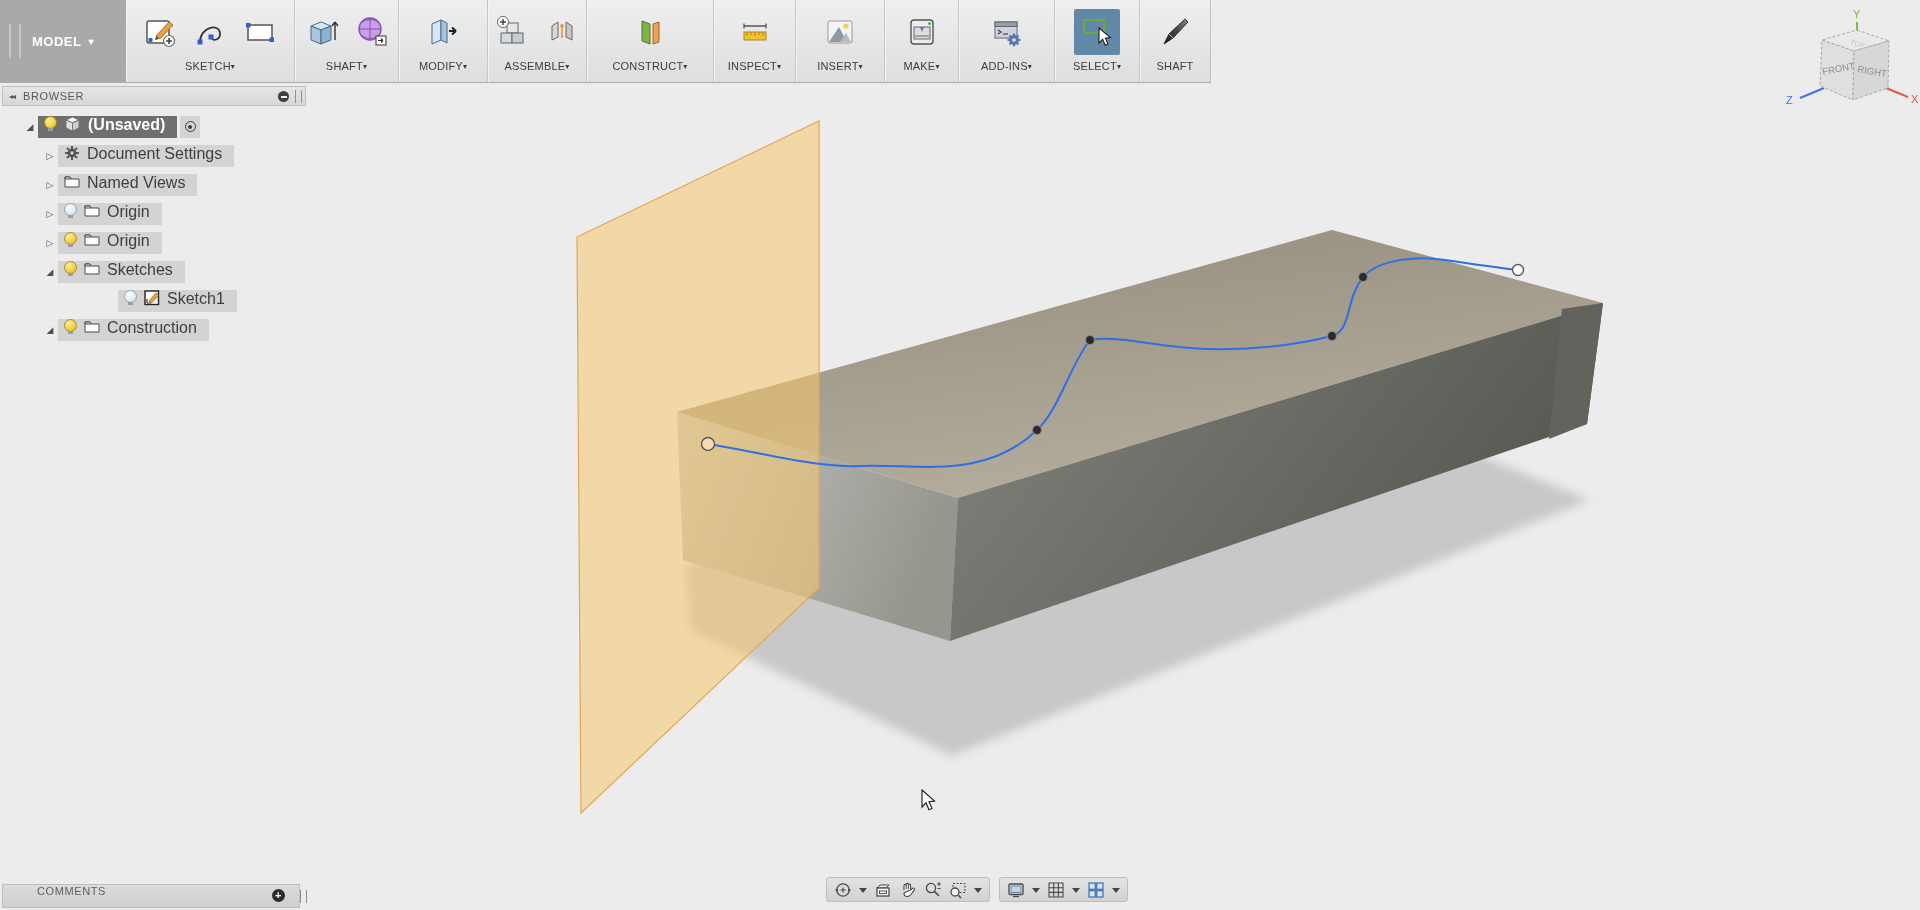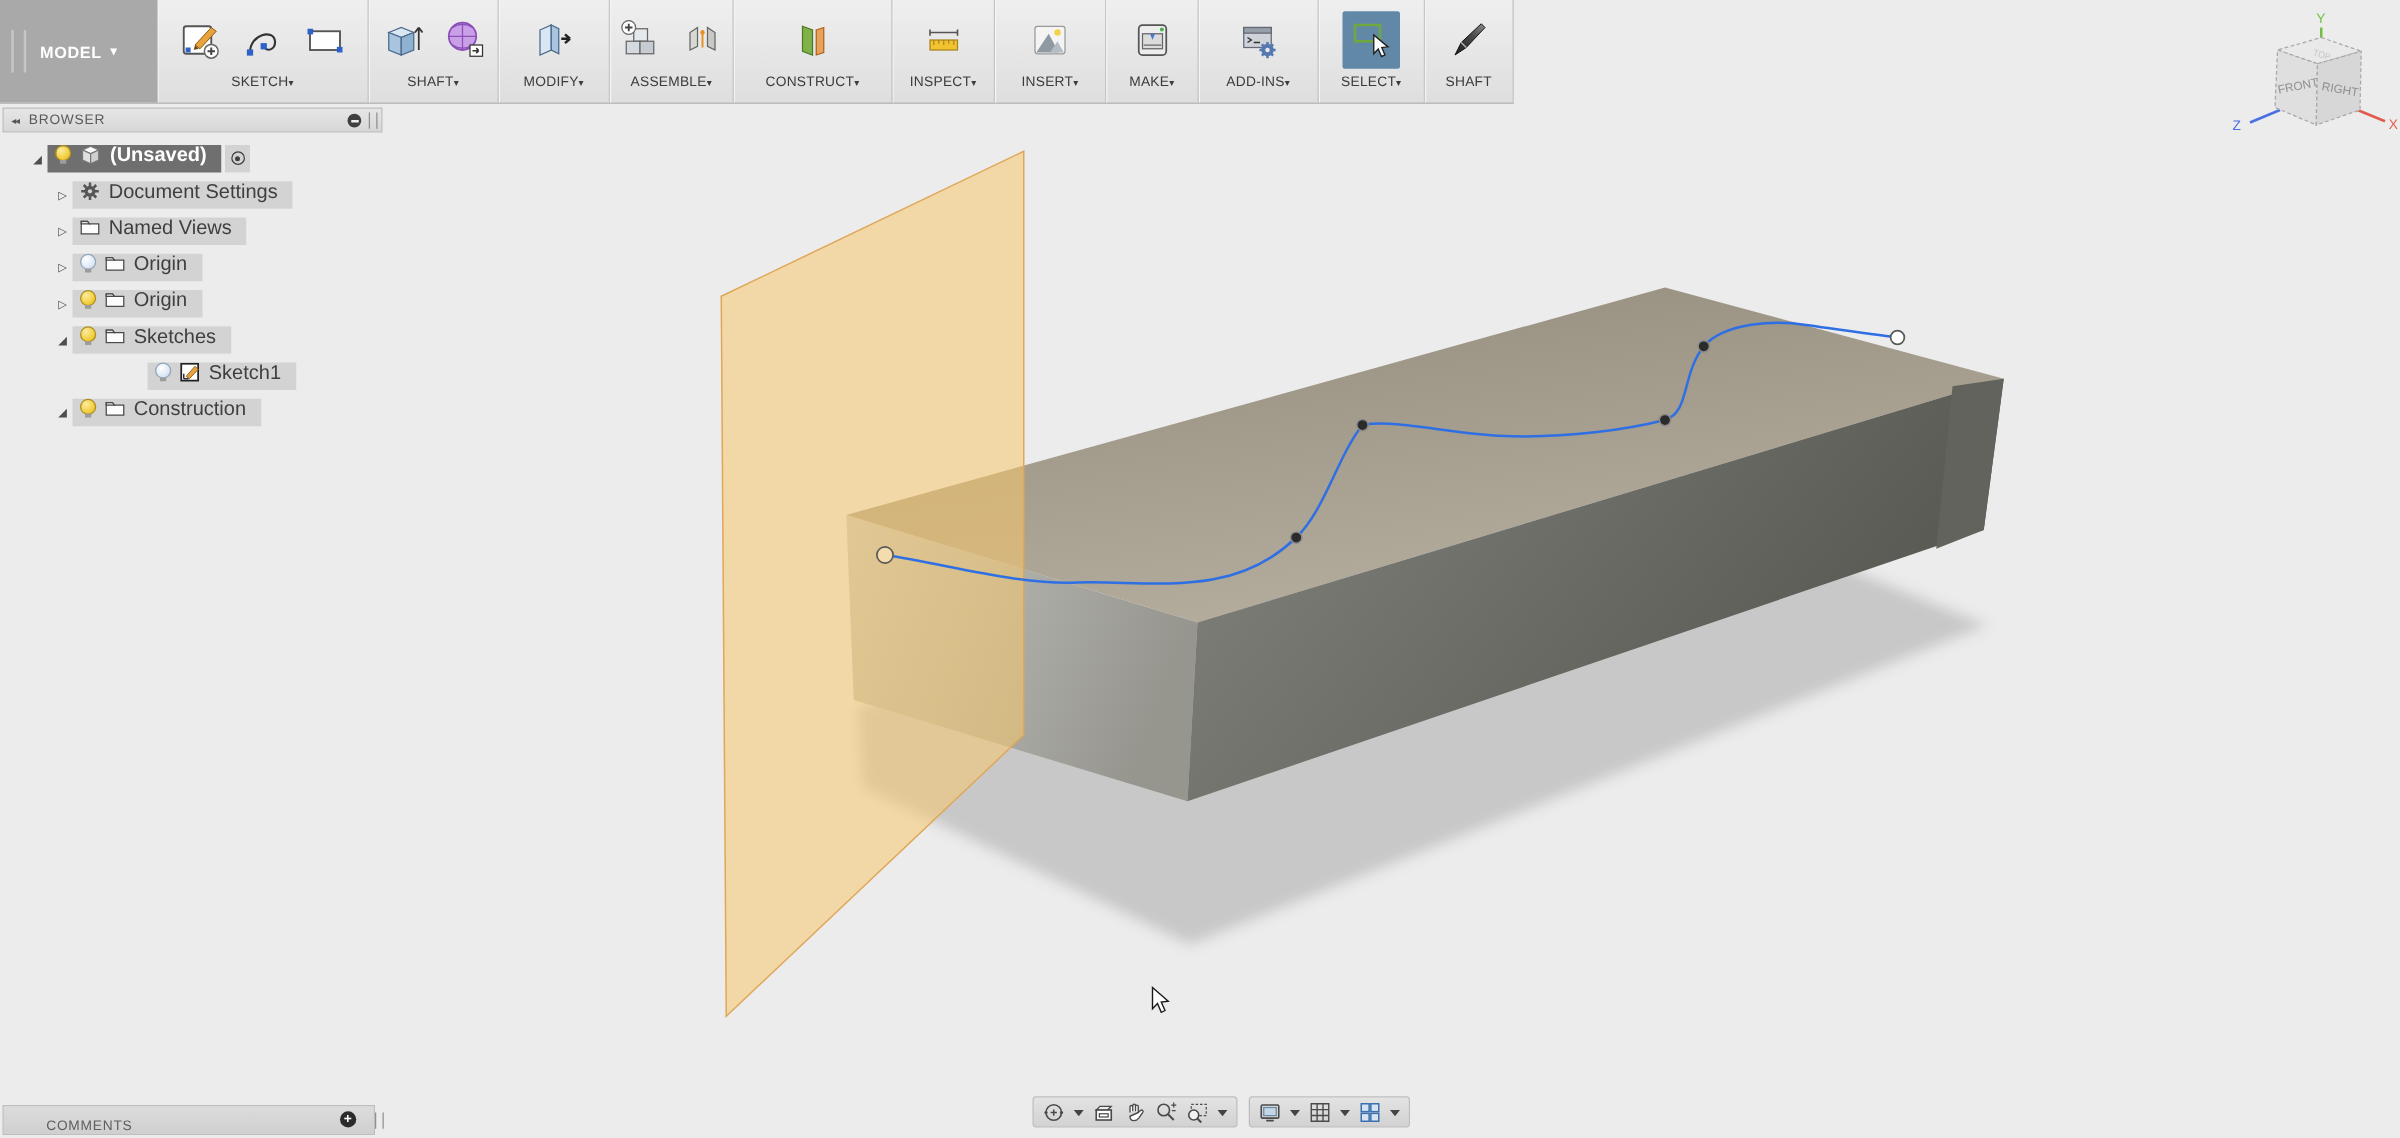--- a/index.html
+++ b/index.html
@@ -46,21 +46,21 @@
   .bulb[data-state="on"]{background:radial-gradient(circle at 35% 30%,#FBEB9E,#F2CE3D 62%,#D8AC22);border:1px solid #AE8F1E;}
   .bulb[data-state="off"]{background:radial-gradient(circle at 35% 30%,#FFF,#DDE9F6 62%,#BDCFE3);border:1px solid #93A5B8;}
   .bulb::after{content:"";position:absolute;left:2.5px;bottom:-3px;width:5px;height:2.5px;background:#9C9C9C;}
   .activate{width:20px;height:22px;background:#D3D3D3;margin-left:3px;display:flex;align-items:center;justify-content:center;}
   .activate .ring{width:9px;height:9px;border:1.5px solid #3F3F3F;border-radius:50%;position:relative;}
   .activate .ring::after{content:"";position:absolute;left:2.5px;top:2.5px;width:4px;height:4px;background:#3F3F3F;border-radius:50%;}
   .ticon{flex:none;display:block;}
 
   
   #comments-bar{position:absolute;left:2px;top:884px;width:296px;height:22px;z-index:20;
-    background:linear-gradient(#DCDCDC,#CFCFCF);border:1px solid #BEBEBE;display:flex;align-items:flex-end;
+    background:linear-gradient(#DCDCDC,#CFCFCF);border:1px solid #BEBEBE;display:flex;align-items:flex-start;
     font-size:11px;color:#5F5F5F;letter-spacing:.6px;position:absolute;}
   #comments-bar .lbl{margin-left:34px;}
   .plus-badge{width:13px;height:13px;border-radius:50%;background:#2B2B2B;color:#FFF;font-size:11px;line-height:12px;
     text-align:center;position:absolute;right:14px;top:4px;font-weight:bold;}
 
   
   #nav-bar{position:absolute;left:826px;top:877px;z-index:20;display:flex;gap:9px;}
   .nav-group{background:linear-gradient(#E3E3E3,#D2D2D2);border:1px solid #BDBDBD;border-radius:3px;
     height:23px;display:flex;align-items:center;padding:0 7px;gap:7px;}
   .nav-caret{font-size:8px;color:#444;}

